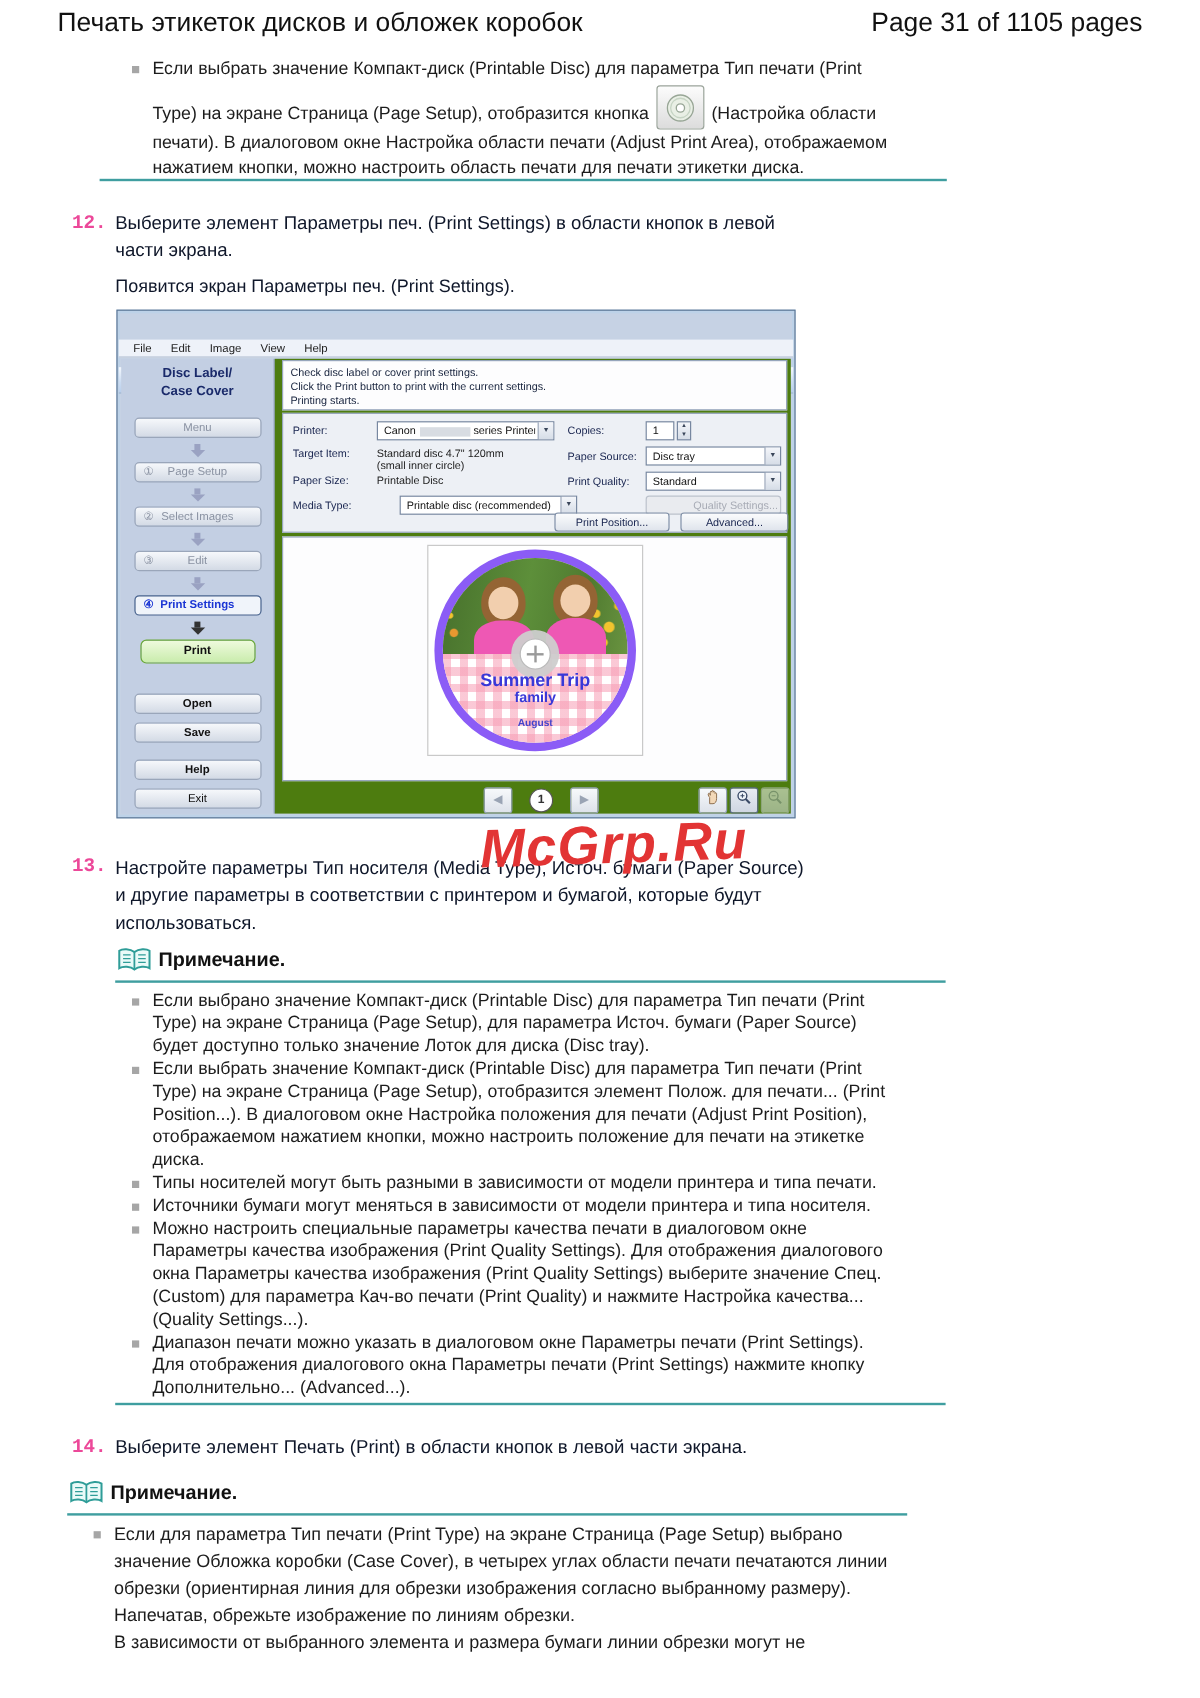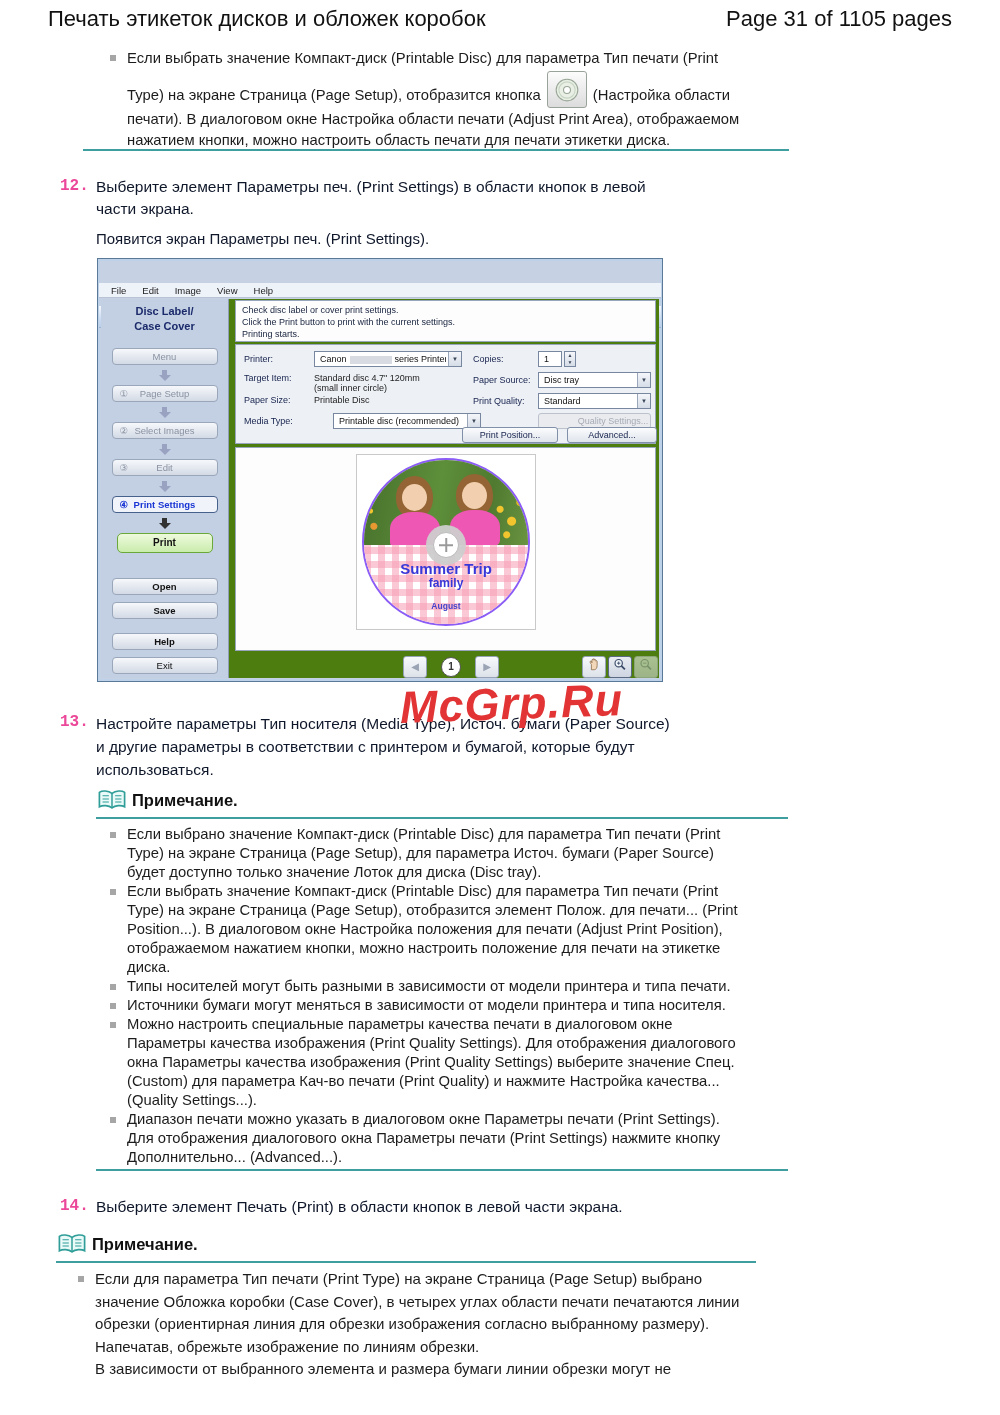--- a/index.html
+++ b/index.html
@@ -80,21 +80,21 @@
   .blur { display:inline-block; width:42px; height:8px; background:#d8dce2; vertical-align:middle; margin:0 3px; }
   .spin { position:absolute; width:12px; height:16px; border:1px solid #7787a0; background:linear-gradient(#f4f6fa,#d6dde7);
           font-size:5px; color:#3a465a; text-align:center; line-height:7px; }
   .pbtn { position:absolute; height:16px; border:1px solid #8090a8; border-radius:3px;
           background:linear-gradient(#fbfcfd,#dfe4ec); font-size:9px; color:#17234e; text-align:center; line-height:14px; }
   .pbtn.disabled { background:#e9ebef; border-color:#bcc2cc; color:#a7abb5;padding-left:37px; }
 
   .prevbox { position:absolute; left:6px; top:148px; width:421px; height:204px; background:#fdfdfe; border:1px solid #97a6bc; }
   .discpage { position:absolute; left:120px; top:6px; width:180px; height:176px; background:#fff; border:1px solid #c9c9c9; }
   .disc { position:absolute; left:5px; top:3px; width:168px; height:168px; border-radius:50%; overflow:hidden;
-          border:2px solid #8b5cf6; box-shadow:inset 0 0 0 5px #d9d9d9, inset 0 0 0 6px #c4c4c4; background:#fff; }
+          border:7px solid #8b5cf6; box-shadow:inset 0 0 0 5px #d9d9d9, inset 0 0 0 6px #c4c4c4; background:#fff; }
   .photo { position:absolute; left:0; top:0; right:0; height:52%;
            background:
              radial-gradient(circle 4px at 90% 72%, #f2c42e 0 4px, transparent 5px),
              radial-gradient(circle 3px at 83% 58%, #f2c42e 0 3px, transparent 4px),
              radial-gradient(circle 3px at 95% 50%, #e8b82a 0 3px, transparent 4px),
              radial-gradient(circle 3px at 87% 88%, #f2c42e 0 3px, transparent 4px),
              radial-gradient(circle 4px at 78% 80%, #f0b828 0 4px, transparent 5px),
              radial-gradient(circle 3px at 6% 78%, #e89830 0 3px, transparent 4px),
              radial-gradient(circle 2px at 4% 60%, #f2c42e 0 2px, transparent 3px),
              linear-gradient(100deg, #47702c, #5d8f3a 45%, #4f7a30 75%, #6a9440); }

